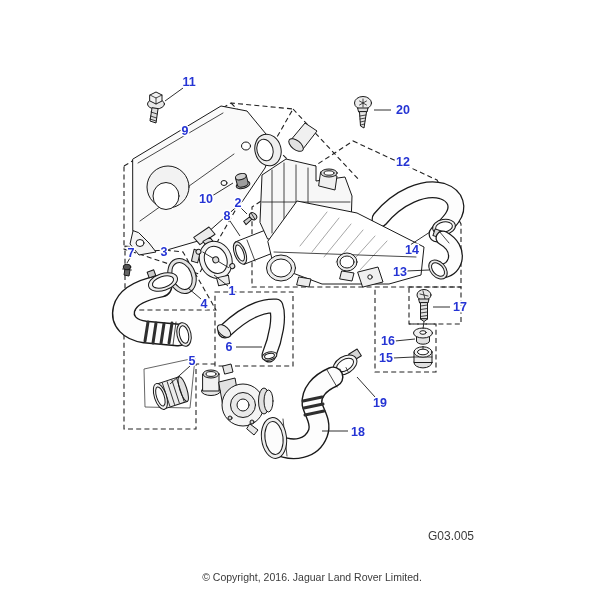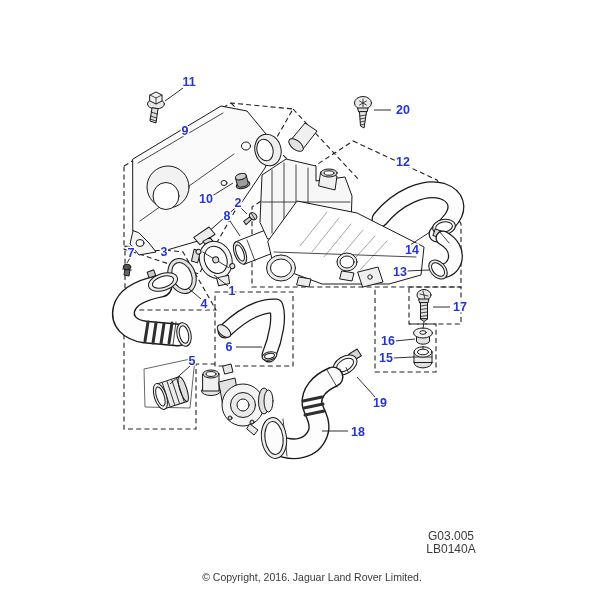--- a/index.html
+++ b/index.html
@@ -273,16 +273,15 @@
       <text x="388" y="341" class="callout">16</text>
       <text x="460" y="307" class="callout">17</text>
       <text x="358" y="432" class="callout">18</text>
       <text x="380" y="403" class="callout">19</text>
       <text x="403" y="110" class="callout">20</text>
     </g>
 </svg>
 
 <div id="info-block">
   <div>G03.005</div>
-  <div>LB0140A</div>
 </div>
 
 <div id="copyright">© Copyright, 2016. Jaguar Land Rover Limited.</div>
 
 </body></html>

